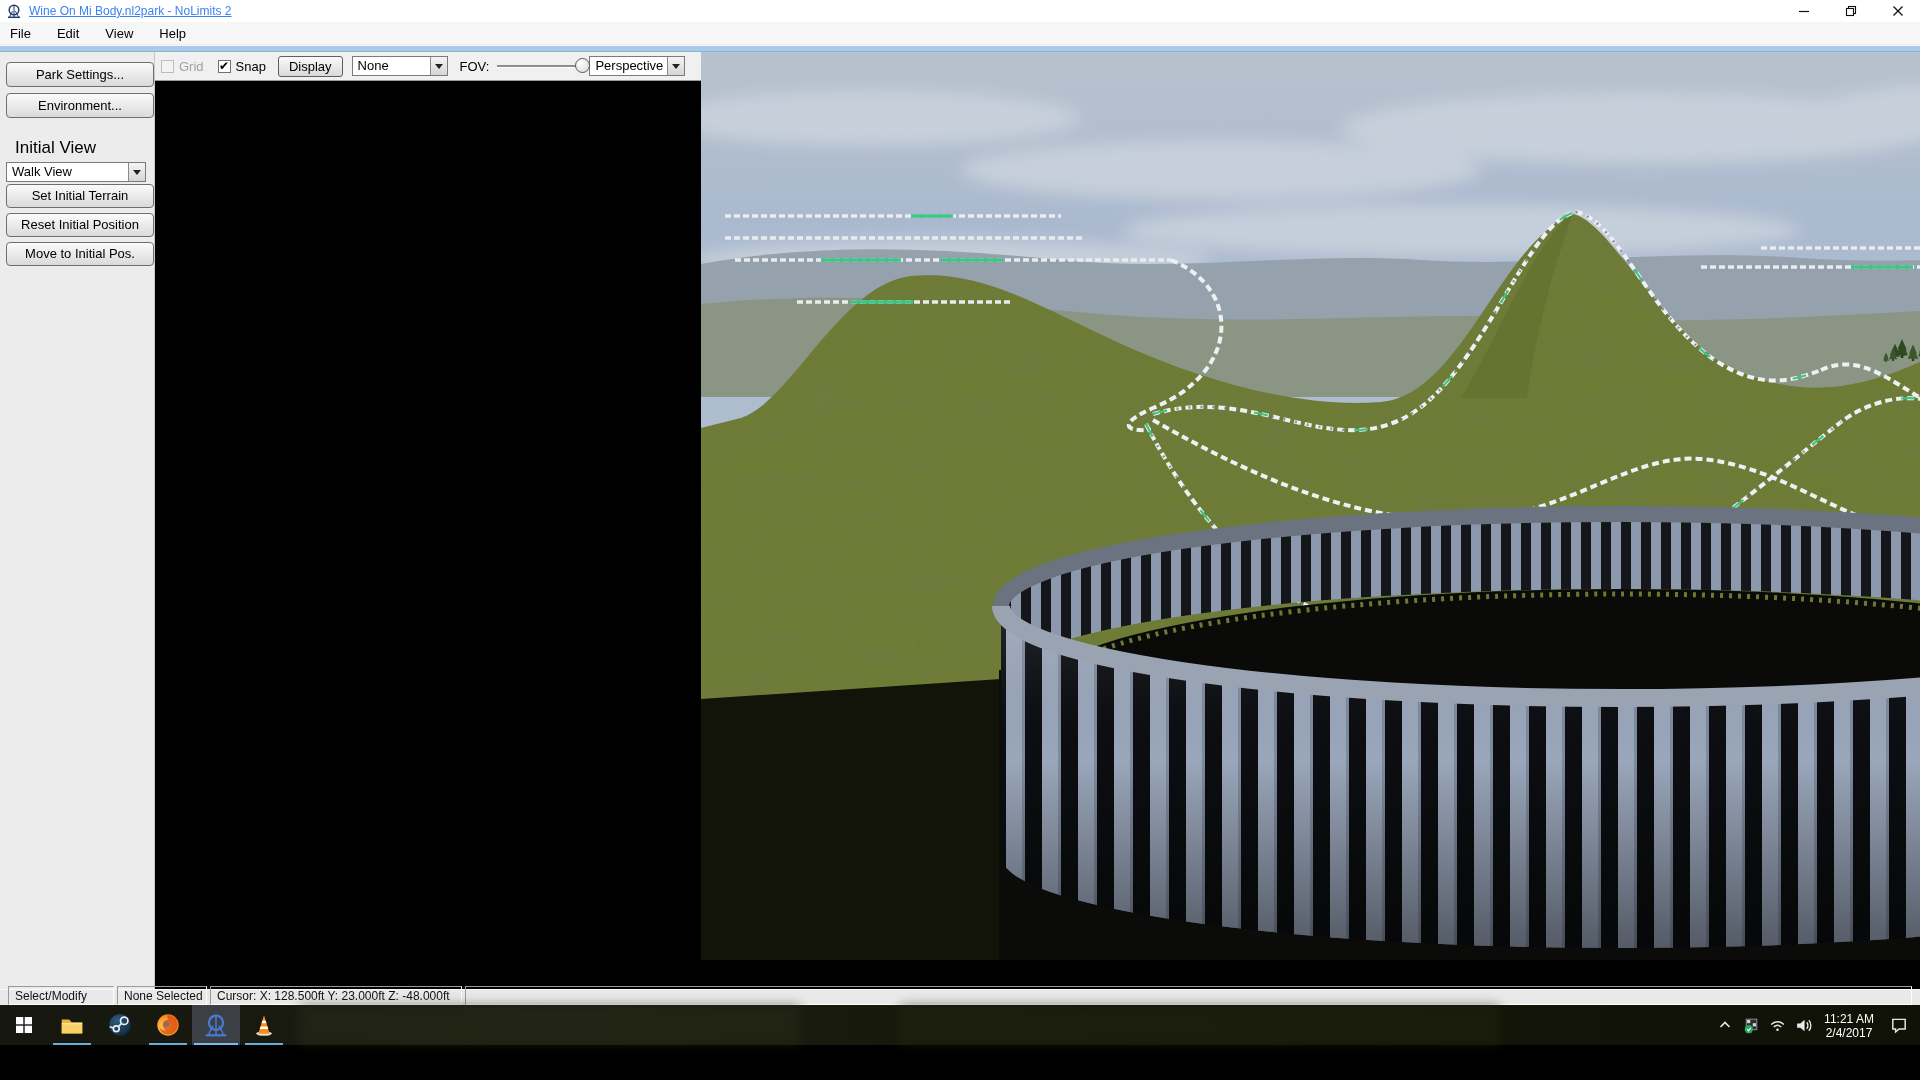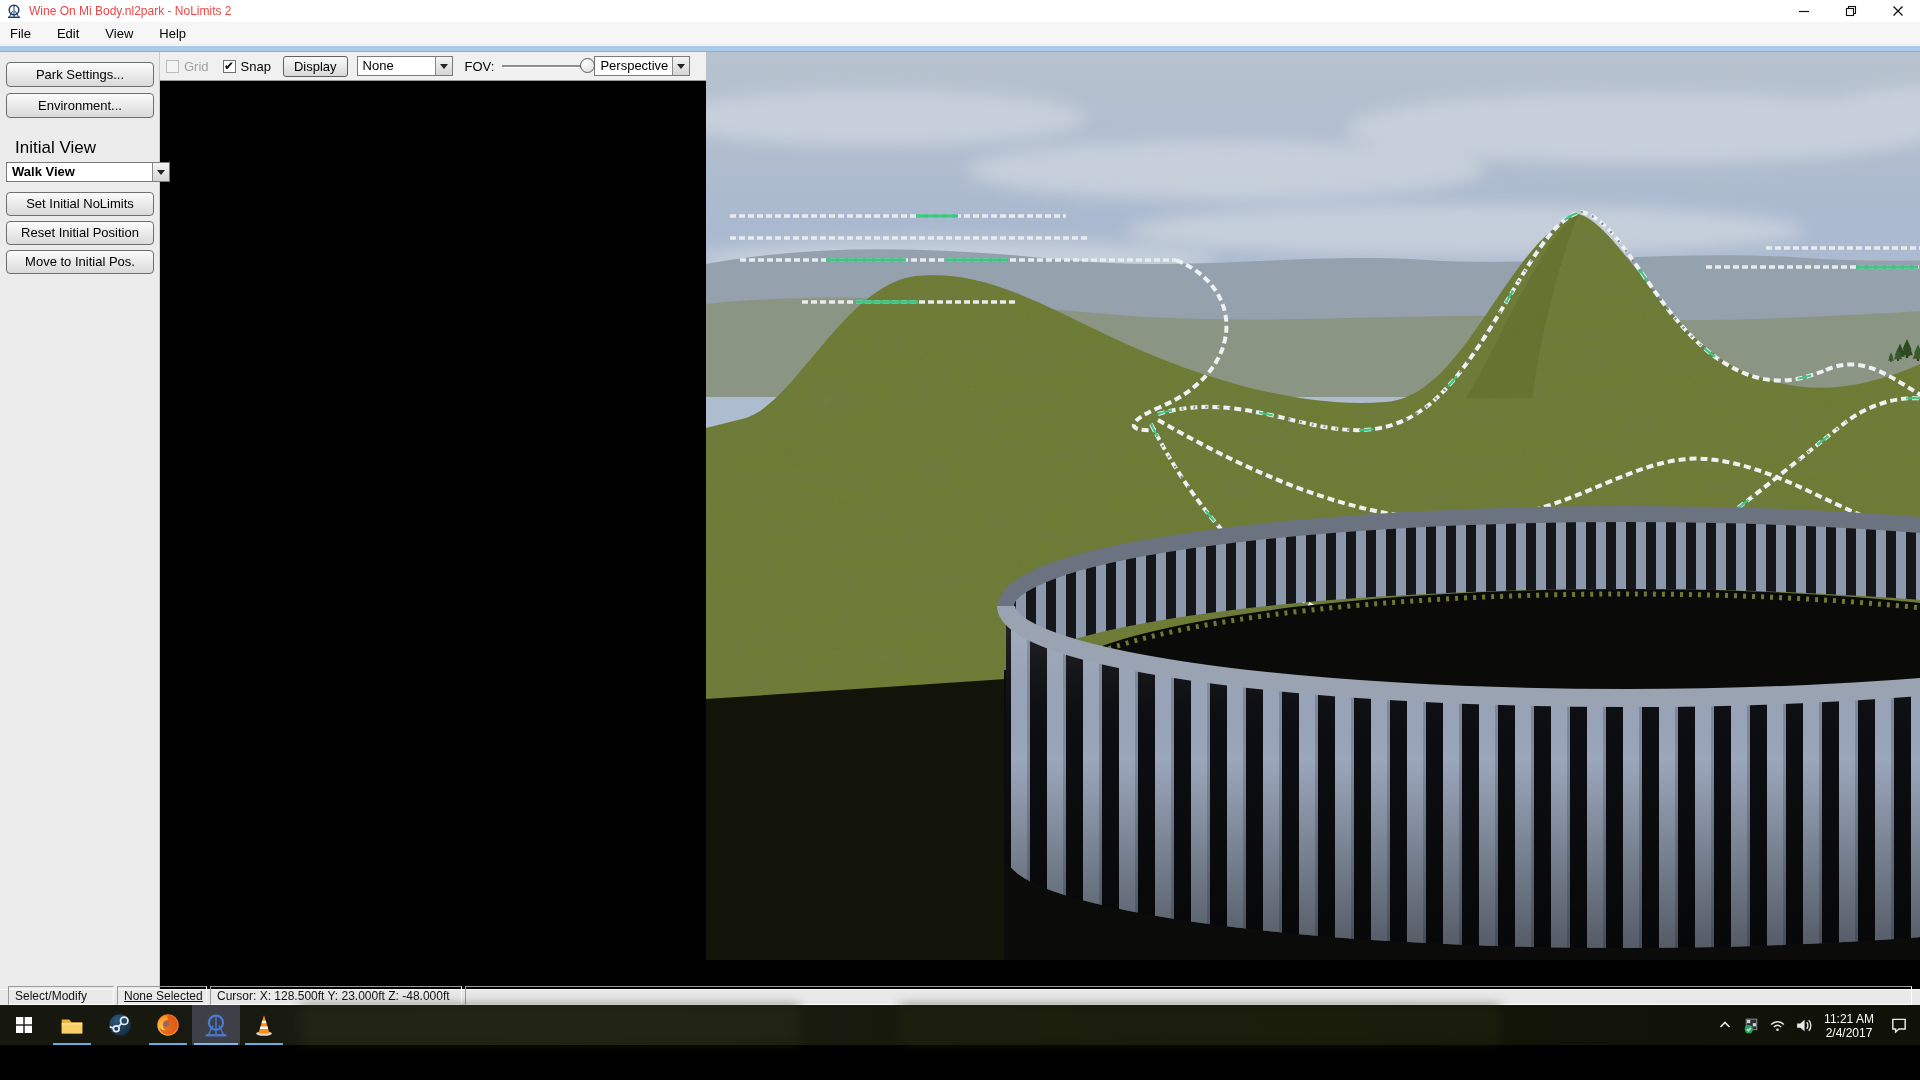--- a/index.html
+++ b/index.html
@@ -3,21 +3,21 @@
 <meta charset="utf-8">
 <style>
   * { margin:0; padding:0; box-sizing:border-box; }
   html,body { background:#000; }
   body { font-family:"Liberation Sans","DejaVu Sans",sans-serif; }
   .app { position:relative; width:1920px; height:1080px; overflow:hidden; background:#000; }
 
   
   .titlebar { height:22px; background:#fff; display:flex; align-items:center; padding:0 6px; }
   .titlebar .appicon { width:16px; height:16px; margin-right:7px; }
-  .titlebar .title { font-size:12px; color:#ef4444; flex:1; }
+  .titlebar .title { font-size:12px; color:#3b82f6; flex:1;text-decoration:underline; }
   .winbtns { display:flex; align-items:center; gap:34px; padding-right:10px; }
   .winbtn { width:13px; height:13px; display:flex; align-items:center; justify-content:center; cursor:default; }
 
   
   .menubar { height:23px; background:#f6f6f6; display:flex; align-items:center; gap:26px; padding-left:10px; border-bottom:1px solid #ededed; }
   .menuitem { font-size:13px; color:#000; }
 
   
   .tabbar { height:27px; background:#f0f0f0; display:flex; align-items:flex-end; padding-left:5px; }
   .tab { height:24px; padding:0 13px; margin-right:2px; display:flex; align-items:center; font-size:13px;
@@ -31,21 +31,21 @@
   .sidebar { width:160px; background:#ececec; border-right:1px solid #c9c9c9; padding:10px 0 0 6px; }
   .sbtn { display:block; width:148px; height:25px; margin-bottom:6px; font-size:13px; color:#000;
           background:linear-gradient(#fbfbfb,#dadada); border:1px solid #6f6f6f; border-radius:4px; text-align:center; line-height:23px; }
   .sbtn.small { height:24px; line-height:22px; margin-bottom:5px; }
   .sidelabel { font-size:17px; color:#000; margin:20px 0 4px 9px; }
   .combo { display:flex; height:20px; border:1px solid #7a7a7a; background:#fff; align-items:stretch; }
   .combo .val { flex:1; font-size:13px; padding:1px 0 0 5px; color:#000; overflow:hidden; white-space:nowrap; }
   .combo .arrowbtn { width:17px; background:linear-gradient(#f4f4f4,#d5d5d5); border-left:1px solid #8a8a8a;
                      display:flex; align-items:center; justify-content:center; }
   .combo .arrowbtn i { width:0; height:0; border-left:4px solid transparent; border-right:4px solid transparent; border-top:5px solid #222; }
-  .sidebar .combo { width:164px; margin-bottom:10px;font-weight:bold; }
+  .sidebar .combo { width:140px; margin-bottom:2px; }
 
   .rightcol { flex:1; display:flex; flex-direction:row; }
   .toolbar { height:29px; background:#f0f0f0; display:flex; align-items:center; padding:0 4px 0 6px; border-bottom:1px solid #9a9a9a; }
   .cb { width:13px; height:13px; border:1px solid #707070; background:#fff; font-size:12px; line-height:11px; text-align:center; color:#000; }
   .cb.disabled { border-color:#bcbcbc; background:#f3f3f3; }
   .cblabel { font-size:13px; color:#000; margin:0 12px 0 5px; }
   .cblabel.disabled { color:#9fa3a6; margin-right:14px; }
   .toolbtn { height:21px; padding:0 10px; font-size:13px; color:#000; background:linear-gradient(#fafafa,#d9d9d9);
              border:1px solid #5f5f5f; border-radius:3px; margin-right:9px; line-height:19px; }
   .toolbar .combo { width:96px; margin-right:12px; }
@@ -56,21 +56,21 @@
                   background:radial-gradient(circle at 35% 30%, #ffffff, #d8d8d8); }
   .spacer { flex:1; }
 
   .viewport { position:relative; width:1760px; height:908px; background:#aebcd0; }
   .viewport svg { display:block; }
 
   
   .statusbar { height:16px; background:#e9e9e9; display:flex; align-items:flex-end; padding:0 8px; border-top:1px solid #f8f8f8; }
   .statseg { height:19px; margin-right:3px; border:1px solid; border-color:#9a9a9a #fdfdfd #fdfdfd #9a9a9a;
              font-size:12px; color:#111; padding:2px 6px 0 6px; white-space:nowrap; }
-  .statseg.s1 { width:106px; } .statseg.s2 { width:90px;text-decoration:underline; } .statseg.s3 { width:252px; } .statseg.s4 { flex:1; margin-right:0; }
+  .statseg.s1 { width:106px; } .statseg.s2 { width:90px; } .statseg.s3 { width:252px; } .statseg.s4 { flex:1; margin-right:0; }
 
   
   .taskbar { position:relative; height:40px; background:linear-gradient(90deg,#16180f 0%,#1b1d12 30%,#141609 60%,#101208 100%); display:flex; align-items:stretch; }
   .tbblotch { position:absolute; top:0; height:40px; filter:blur(6px); opacity:.5; }
   .tbapps { display:flex; z-index:1; }
   .tbbtn { position:relative; width:48px; display:flex; align-items:center; justify-content:center; }
   .tbbtn.active { background:#3c4046; }
   .tbbtn .underline { position:absolute; bottom:0; left:5px; right:5px; height:2px; background:#66aede; }
   .tbbtn.active .underline { left:2px; right:2px; background:#76bdec; }
   .tray { margin-left:auto; display:flex; align-items:center; z-index:1; padding-right:4px; }
@@ -125,21 +125,21 @@
     <div class="sidebar">
       <button class="sbtn">Park Settings...</button>
       <button class="sbtn">Environment...</button>
       <div class="sidelabel">Initial View</div>
       <div class="combo">
         <div class="val">Walk View</div>
         <div class="arrowbtn">
             <i></i>
           </div>
       </div>
-      <button class="sbtn small">Set Initial NoLimits</button>
+      <button class="sbtn small">Set Initial Terrain</button>
       <button class="sbtn small">Reset Initial Position</button>
       <button class="sbtn small">Move to Initial Pos.</button>
     </div>
 
     <div class="rightcol">
 
       <div class="toolbar">
         <span class="cb disabled"></span>
         <span class="cblabel disabled">Grid</span>
         <span class="cb">✔</span>

